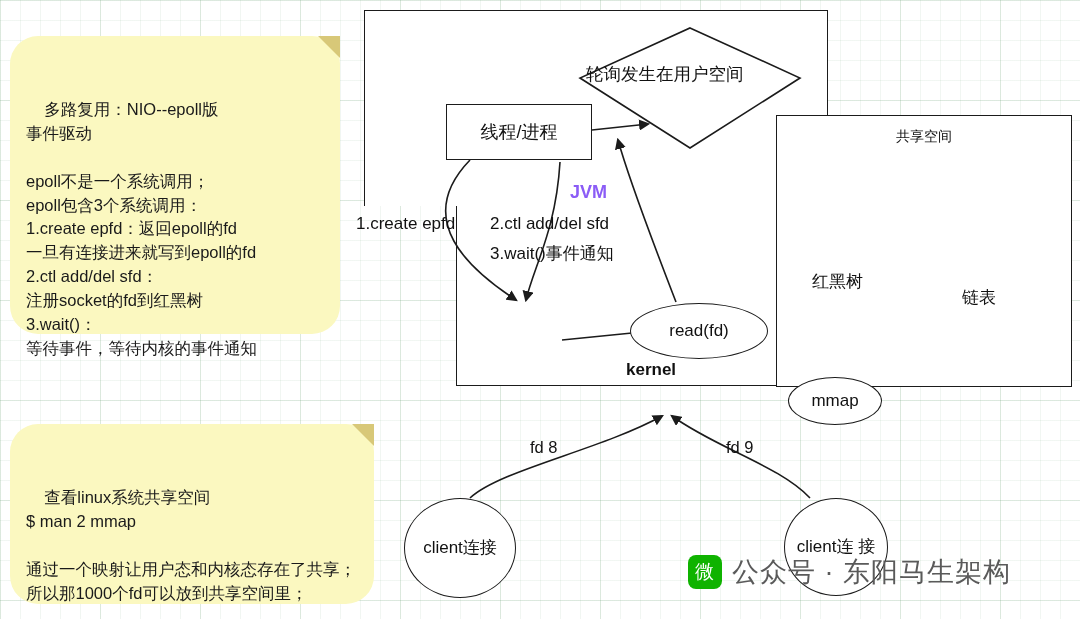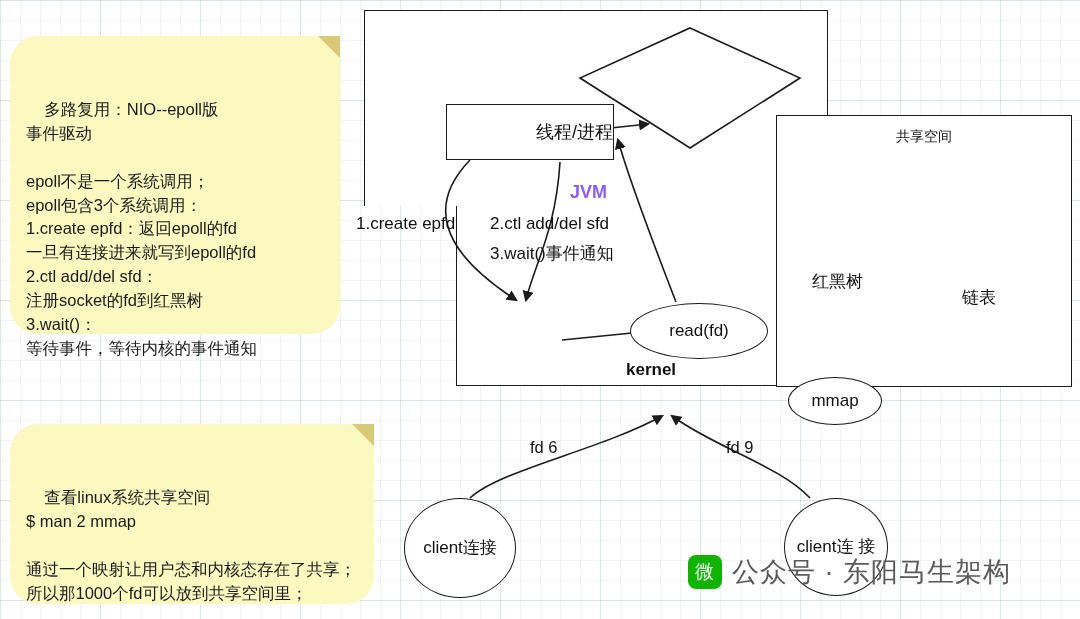--- a/index.html
+++ b/index.html
@@ -45,21 +45,21 @@
 
   
   .box{
     position:absolute;box-sizing:border-box;
     border:1.6px solid #1b1b1b;background:#ffffff;
     display:flex;align-items:center;justify-content:center;
     text-align:center;color:#111;font-size:17px;
   }
   #outer-box{left:364px;top:10px;width:464px;height:196px;border-bottom:none;}
   #kernel-box{left:456px;top:206px;width:372px;height:180px;border-top:none;}
-  #thread-box{left:446px;top:104px;width:168px;height:56px;font-size:18px;justify-content:flex-end;}
+  #thread-box{left:446px;top:104px;width:146px;height:56px;font-size:18px;}
   #shared-box{left:776px;top:115px;width:296px;height:272px;align-items:flex-start;padding-top:12px;font-size:14px;}
 
   .ellipse{
     position:absolute;box-sizing:border-box;
     border:1.6px solid #1b1b1b;background:#ffffff;border-radius:50%;
     display:flex;align-items:center;justify-content:center;text-align:center;
     color:#111;font-size:17px;
   }
   #epoll-node{left:474px;top:305px;width:88px;height:70px;}
   #read-node{left:630px;top:303px;width:138px;height:56px;}
@@ -143,28 +143,29 @@
     <span>mmap</span>
   </div>
   <div class="ellipse" id="client1">
     <span>client连接</span>
   </div>
   <div class="ellipse" id="client2">
     <span>client连
 接</span>
   </div>
 
+  <div class="label" id="poll-label">轮询发生在用户空间</div>
   <div class="label" id="jvm-label">JVM</div>
   <div class="label" id="kernel-label">kernel</div>
   <div class="label" id="rbtree-label">红黑树</div>
   <div class="label" id="list-label">链表</div>
   <div class="label" id="arrow-label-1">1.create epfd</div>
   <div class="label" id="arrow-label-2">2.ctl add/del sfd</div>
   <div class="label" id="arrow-label-3">3.wait()事件通知</div>
-  <div class="label" id="fd8-label">fd 6</div>
+  <div class="label" id="fd8-label">fd 8</div>
   <div class="label" id="fd9-label">fd 9</div>
 
   <div class="note" id="note1">
     <span class="fold"></span>
     <span>多路复用：NIO--epoll版
 事件驱动
 
 epoll不是一个系统调用；
 epoll包含3个系统调用：
 1.create epfd：返回epoll的fd

